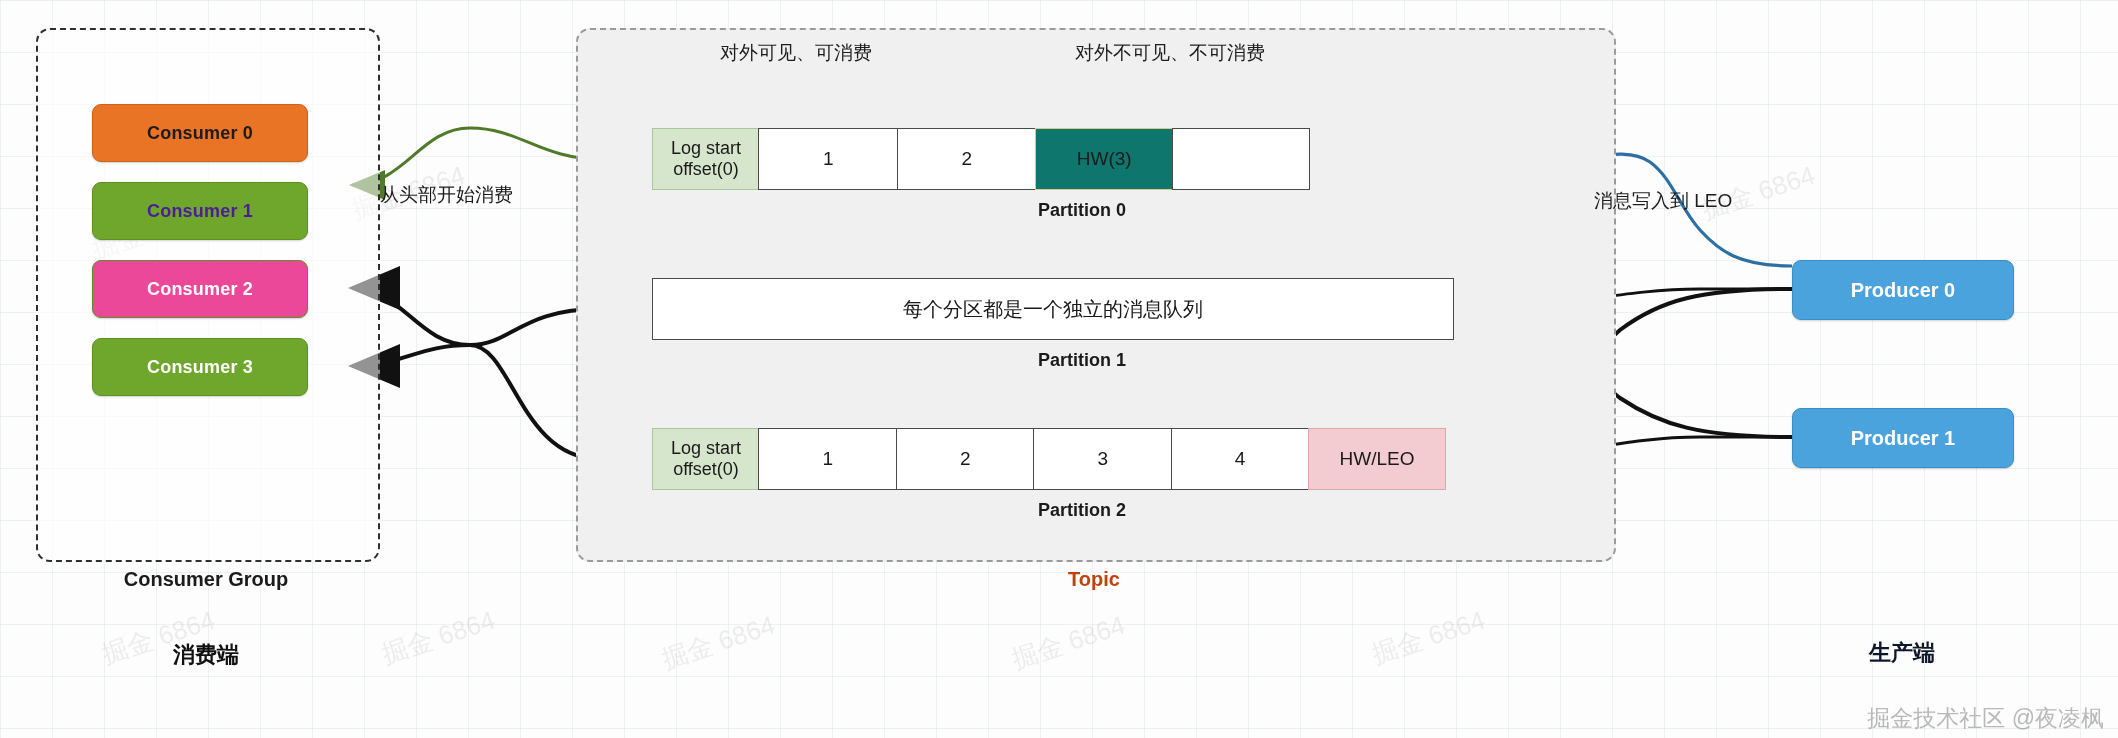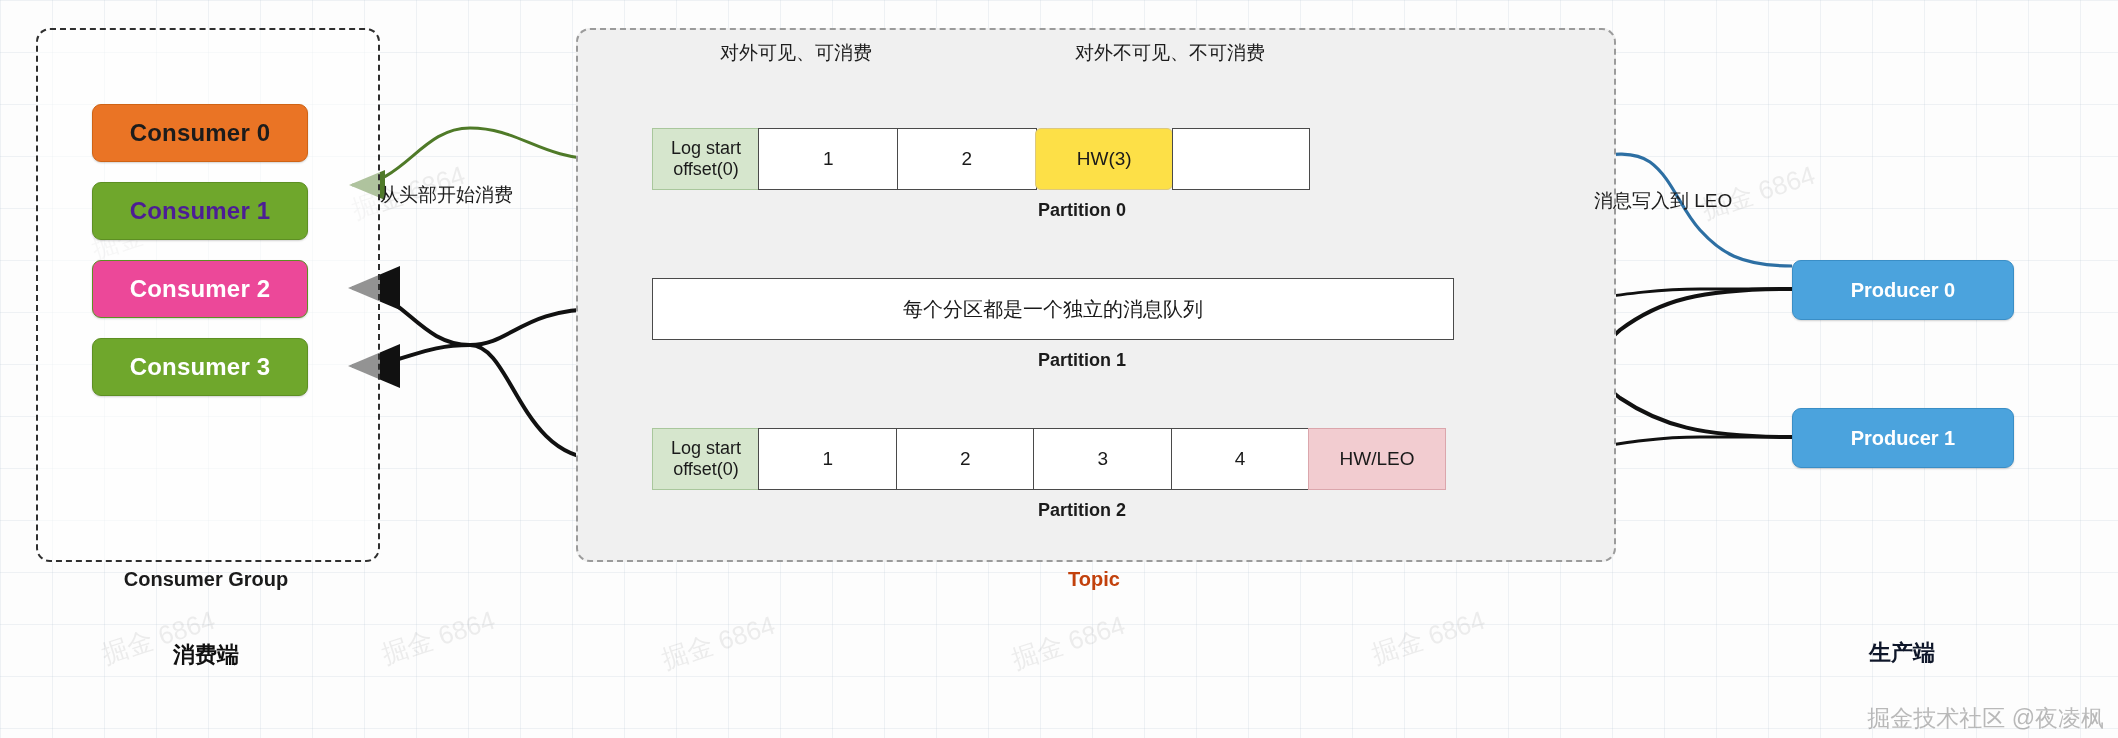--- a/index.html
+++ b/index.html
@@ -44,21 +44,21 @@
   }
   .consumer-box {
     position: absolute;
     left: 92px;
     width: 214px;
     height: 56px;
     border-radius: 9px;
     display: flex;
     align-items: center;
     justify-content: center;
-    font-size: 24px;
+    font-size: 18px;
     font-weight: bold;
     letter-spacing: .2px;
     box-shadow: 0 1px 2px rgba(0,0,0,.18);
   }
   #consumer-0 { top: 104px; background: #ea7425; border: 1.5px solid #cf6315; color: #1c1c1c; }
   #consumer-1 { top: 182px; background: #6fa72c; border: 1.5px solid #5d8f23; color: #4c1d95; }
   #consumer-2 { top: 260px; background: #ec4899; border: 1.5px solid #5d8f23; color: #ffffff; }
   #consumer-3 { top: 338px; background: #6fa72c; border: 1.5px solid #5d8f23; color: #ffffff; }
 
   #consumer-group-label {
@@ -123,21 +123,21 @@
     color: #1a1a1a;
     border: 1.6px solid #4a4a4a;
     margin-left: -1.6px;
     box-sizing: border-box;
     text-align: center;
     line-height: 1.15;
   }
   .cell:first-child { margin-left: 0; }
   .cell.logstart { background: #d6e6cd; border-color: #a9c79c; font-size: 18px; }
   .cell.plain    { background: #ffffff; }
-  .cell.hw       { background: #fde047; border-color: #dcc87f; border-radius: 6px; }
+  .cell.hw       { background: #0f766e; border-color: #dcc87f; }
   .cell.leo      { background: #f2ccd0; border-color: #dba6ac; }
   .cell.wide-msg { background: #ffffff; font-size: 20px; }
 
   #partition-0-row { left: 652px; top: 128px; }
   #partition-1-row { left: 652px; top: 278px; }
   #partition-2-row { left: 652px; top: 428px; }
 
   .partition-caption {
     position: absolute;
     font-size: 18px;

